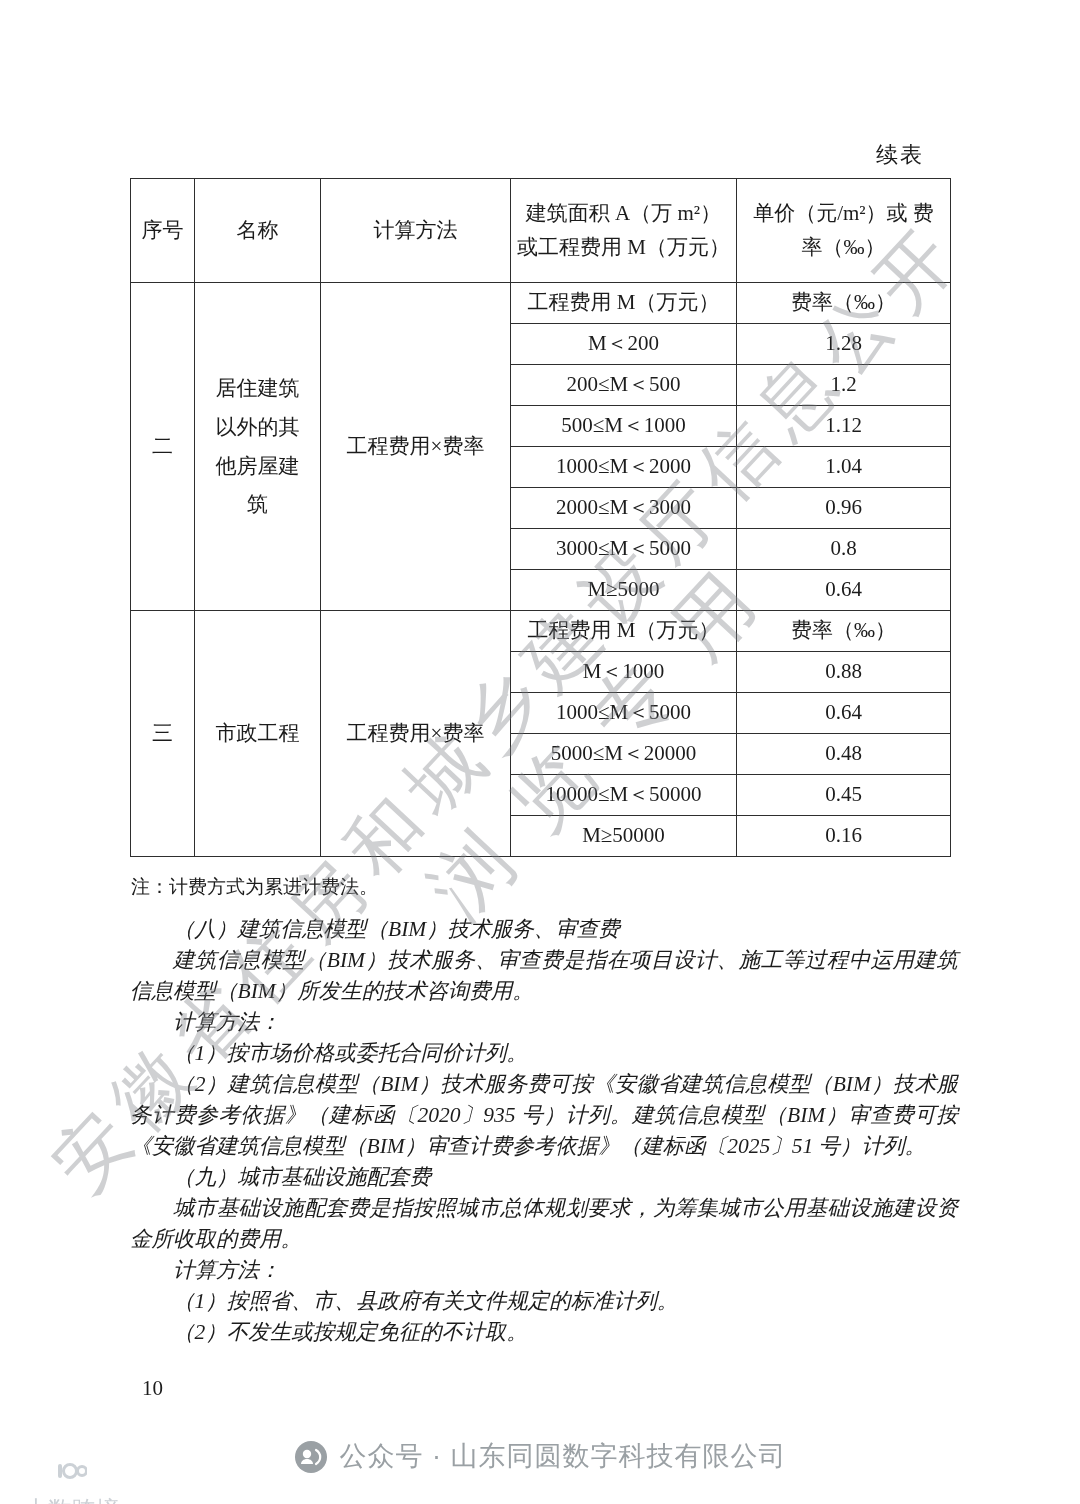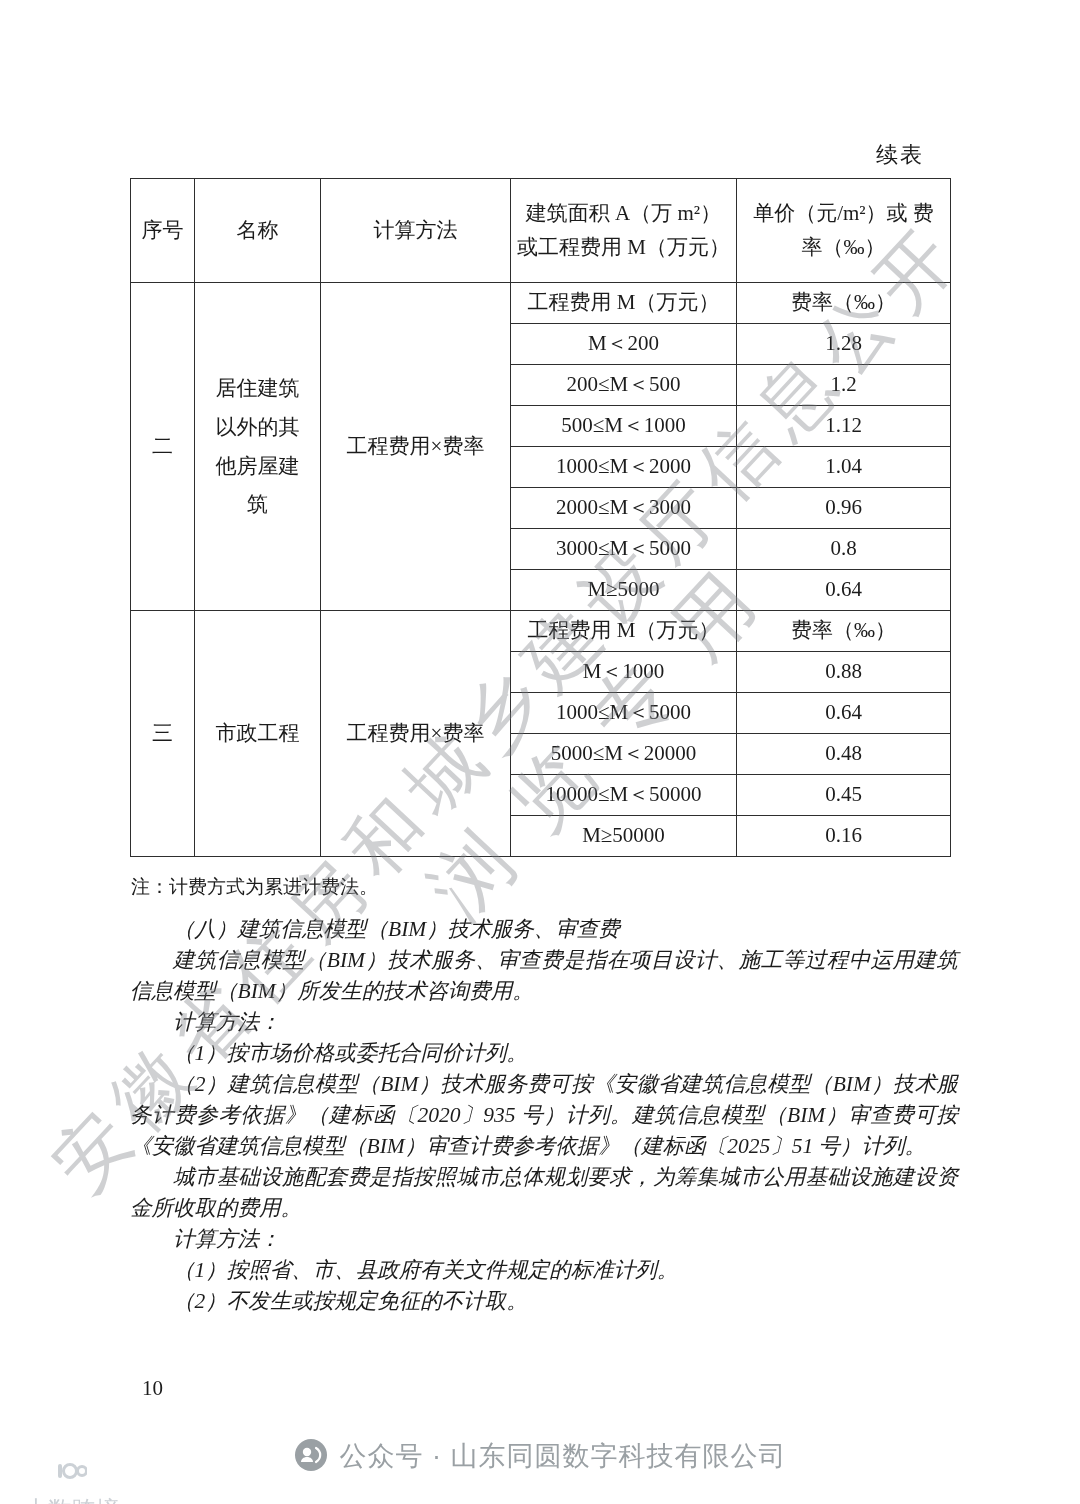--- a/index.html
+++ b/index.html
@@ -45,21 +45,21 @@
   }
   .bodytext p{margin:0;text-indent:2em;font-style:italic;}
   
   .pageno{
     position:absolute;left:142px;top:1376px;
     font-size:21px;
   }
   
   .footer{
     position:absolute;left:0;right:0;top:1438px;
-    display:flex;justify-content:center;align-items:flex-start;gap:12px;
+    display:flex;justify-content:center;align-items:flex-end;gap:12px;
     color:#9aa0a4;font-size:27px;letter-spacing:1px;
     font-family:"Liberation Sans","DejaVu Sans",sans-serif;
   }
   .footer .logo{display:inline-flex;align-items:center;}
   
   .corner{
     position:absolute;left:24px;top:1460px;
     display:flex;align-items:center;gap:6px;
     color:#ccd1d6;font-size:24px;
     font-family:"Liberation Sans","DejaVu Sans",sans-serif;
@@ -176,20 +176,21 @@
   </table>
 
   <div class="note">注：计费方式为累进计费法。</div>
 
   <div class="bodytext">
     <p>（八）建筑信息模型（BIM）技术服务、审查费</p>
     <p>建筑信息模型（BIM）技术服务、审查费是指在项目设计、施工等过程中运用建筑信息模型（BIM）所发生的技术咨询费用。</p>
     <p>计算方法：</p>
     <p>（1）按市场价格或委托合同价计列。</p>
     <p>（2）建筑信息模型（BIM）技术服务费可按《安徽省建筑信息模型（BIM）技术服务计费参考依据》（建标函〔2020〕935 号）计列。建筑信息模型（BIM）审查费可按《安徽省建筑信息模型（BIM）审查计费参考依据》（建标函〔2025〕51 号）计列。</p>
+    <p>（九）城市基础设施配套费</p>
     <p>城市基础设施配套费是指按照城市总体规划要求，为筹集城市公用基础设施建设资金所收取的费用。</p>
     <p>计算方法：</p>
     <p>（1）按照省、市、县政府有关文件规定的标准计列。</p>
     <p>（2）不发生或按规定免征的不计取。</p>
   </div>
 
   <div class="pageno">10</div>
 
   <div class="footer">
     <span class="logo">

